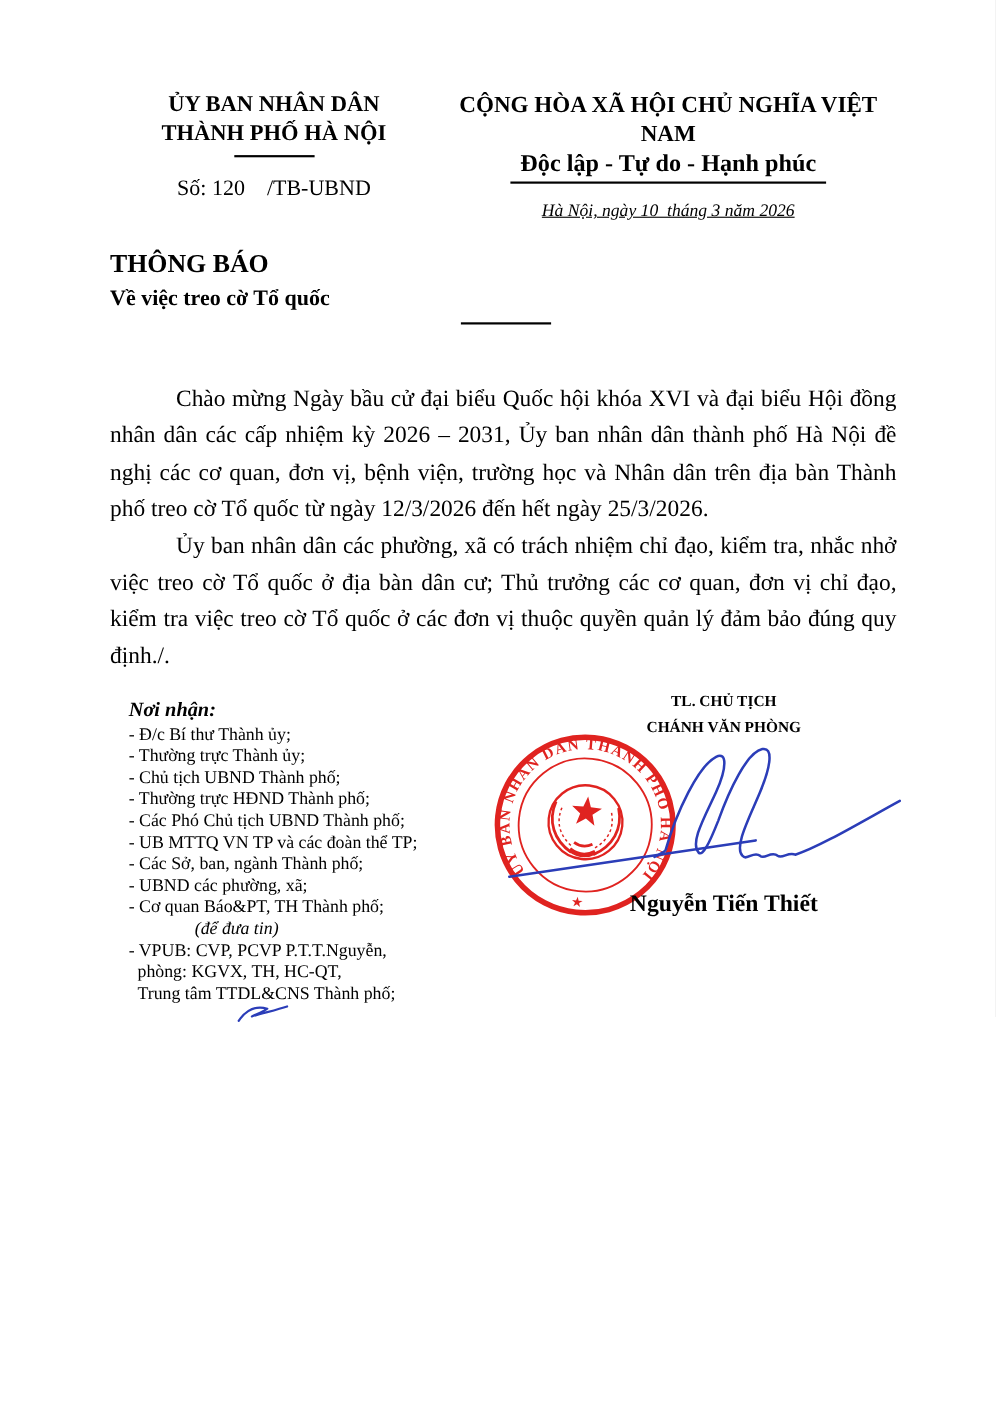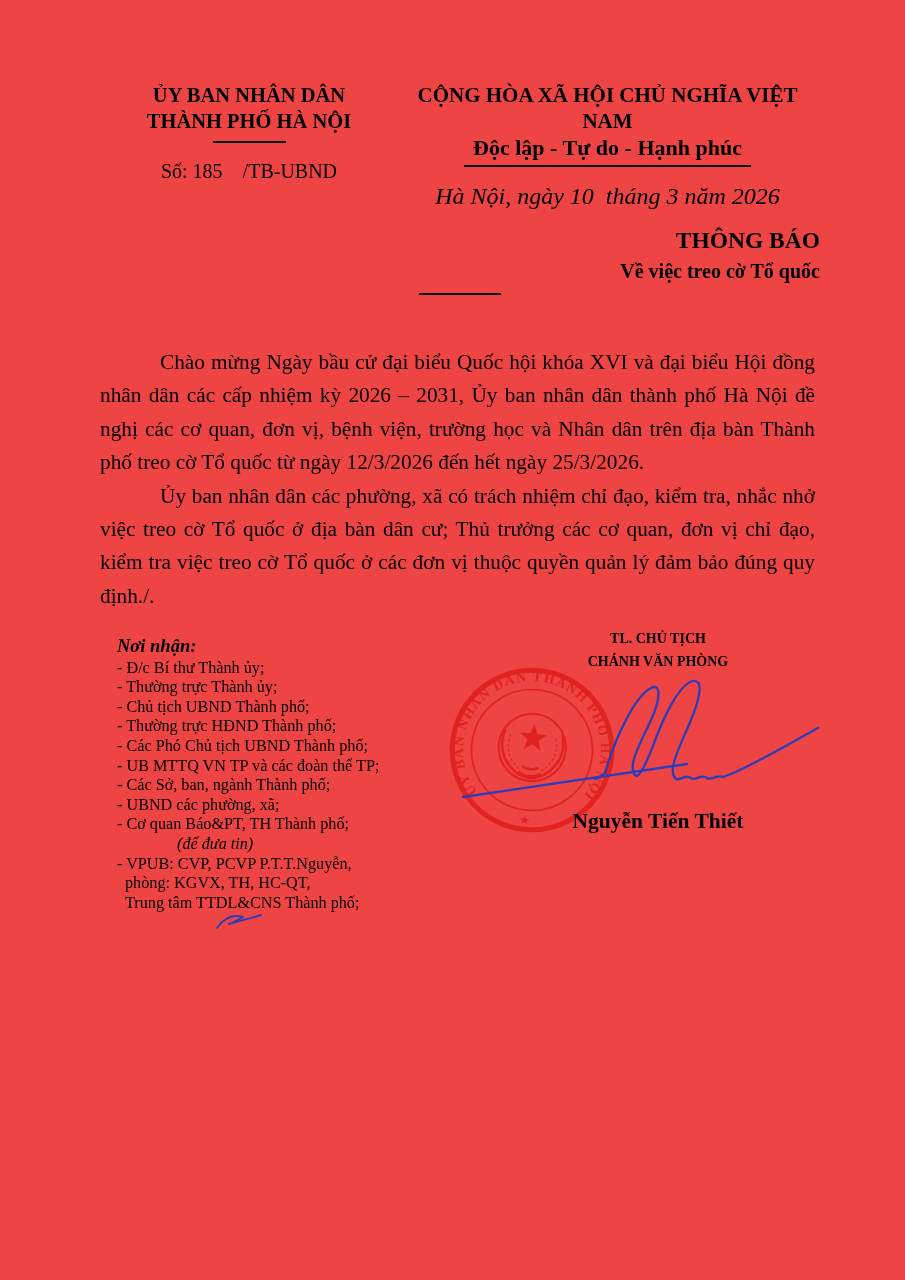--- a/index.html
+++ b/index.html
@@ -1,21 +1,21 @@
 <!DOCTYPE html>
 <html lang="vi"><head>
 <meta charset="utf-8">
 <style>
   html, body { margin: 0; padding: 0; background: #e9e9e9; }
   .page {
     position: relative;
     width: 905px;
     height: 1280px;
     margin: 0 auto;
-    background: #ef4444;
+    background: #ffffff;
     font-family: "Liberation Serif", "DejaVu Serif", serif;
     color: #000;
     overflow: hidden;
   }
   .pre { white-space: pre; }
 
   
   .hdr-left {
     position: absolute; left: 140px; top: 82px; width: 218px;
     text-align: center;
@@ -24,26 +24,26 @@
   .hdr-left .rule { width: 73px; height: 2px; background: #000; margin: 7px auto 0 auto; }
   .hdr-left .num { font-size: 20px; margin-top: 17px; }
 
   .hdr-right {
     position: absolute; left: 395px; top: 82px; width: 425px;
     text-align: center;
   }
   .hdr-right .l1 { font-weight: bold; font-size: 21px; line-height: 26px; }
   .hdr-right .l2 { font-weight: bold; font-size: 22px; line-height: 28px; }
   .hdr-right .rule { width: 287px; height: 2px; background: #000; margin: 3px auto 0 auto; }
-  .hdr-right .date { font-style: italic; font-size: 24px; margin-top: 16px; }
+  .hdr-right .date { font-style: italic; font-size: 16px; margin-top: 16px; text-decoration: underline; }
 
   
   .doc-title {
     position: absolute; left: 100px; top: 226px; width: 720px;
-    text-align: right;
+    text-align: left;
   }
   .doc-title .t1 { font-weight: bold; font-size: 23.5px; line-height: 28px; }
   .doc-title .t2 { font-weight: bold; font-size: 20px; line-height: 28px; margin-top: 3px; }
   .doc-title .rule { width: 82px; height: 2px; background: #000; margin: 8px auto 0 auto; }
 
   
   .body-text {
     position: absolute; left: 100px; top: 346px; width: 715px;
     font-size: 21.3px; line-height: 33.4px; text-align: justify;
   }
@@ -77,21 +77,21 @@
 </style>
 </head>
 <body>
 
 <div class="page">
 
   <div class="hdr-left">
     <div class="l1">ỦY BAN NHÂN DÂN</div>
     <div class="l2">THÀNH PHỐ HÀ NỘI</div>
     <div class="rule"></div>
-    <div class="num pre">Số: 185    /TB-UBND</div>
+    <div class="num pre">Số: 120    /TB-UBND</div>
   </div>
 
   <div class="hdr-right">
     <div class="l1">CỘNG HÒA XÃ HỘI CHỦ NGHĨA VIỆT NAM</div>
     <div class="l2">Độc lập - Tự do - Hạnh phúc</div>
     <div class="rule"></div>
     <div class="date pre">Hà Nội, ngày 10  tháng 3 năm 2026</div>
   </div>
 
   <div class="doc-title">

